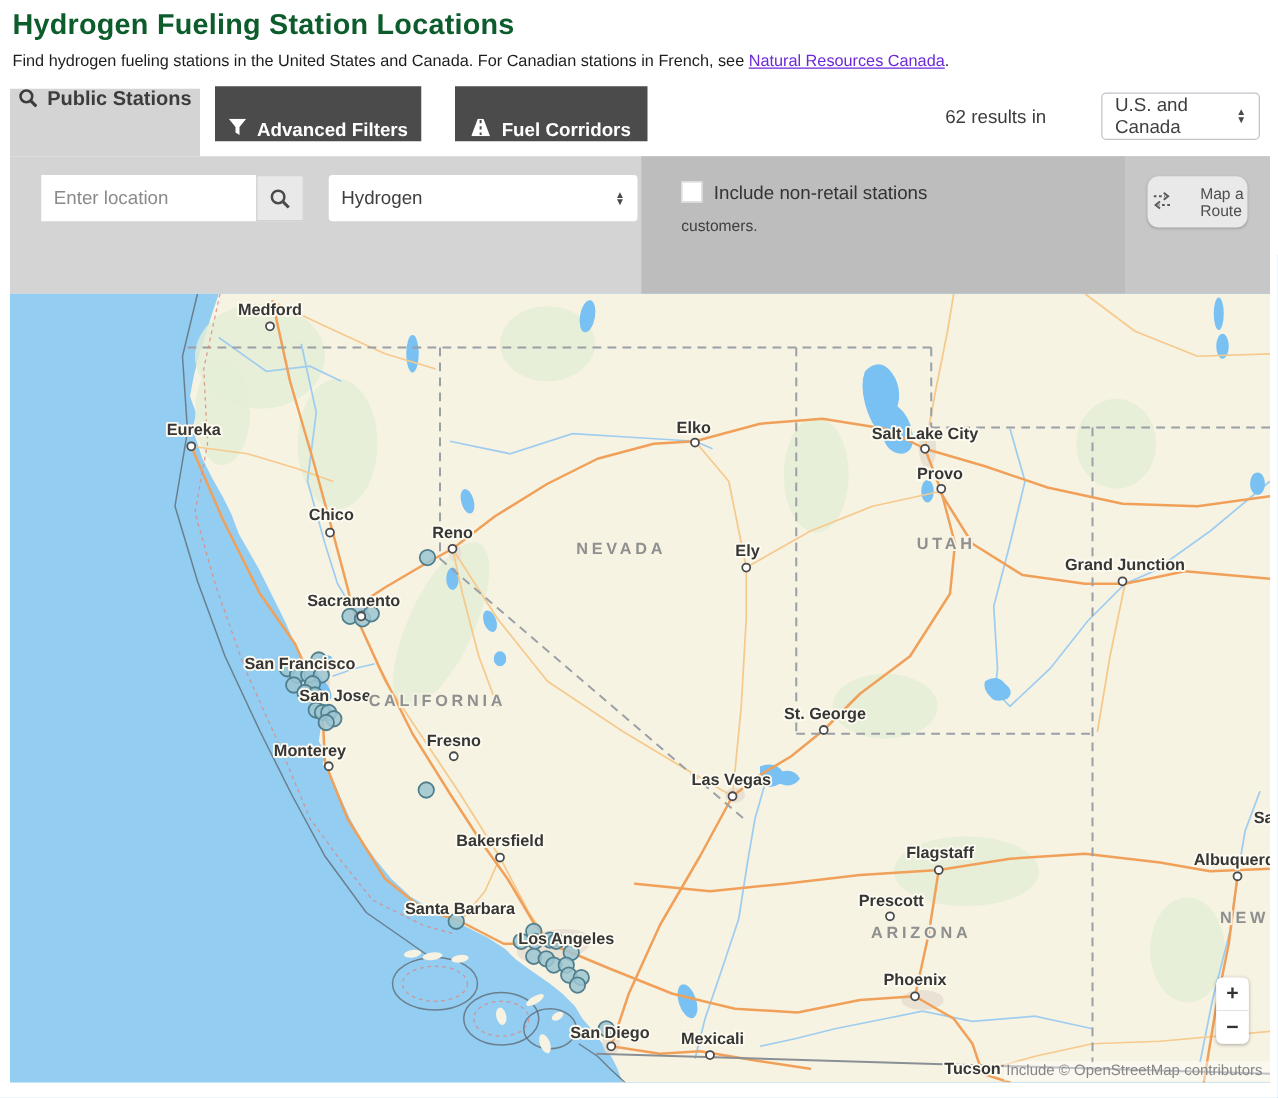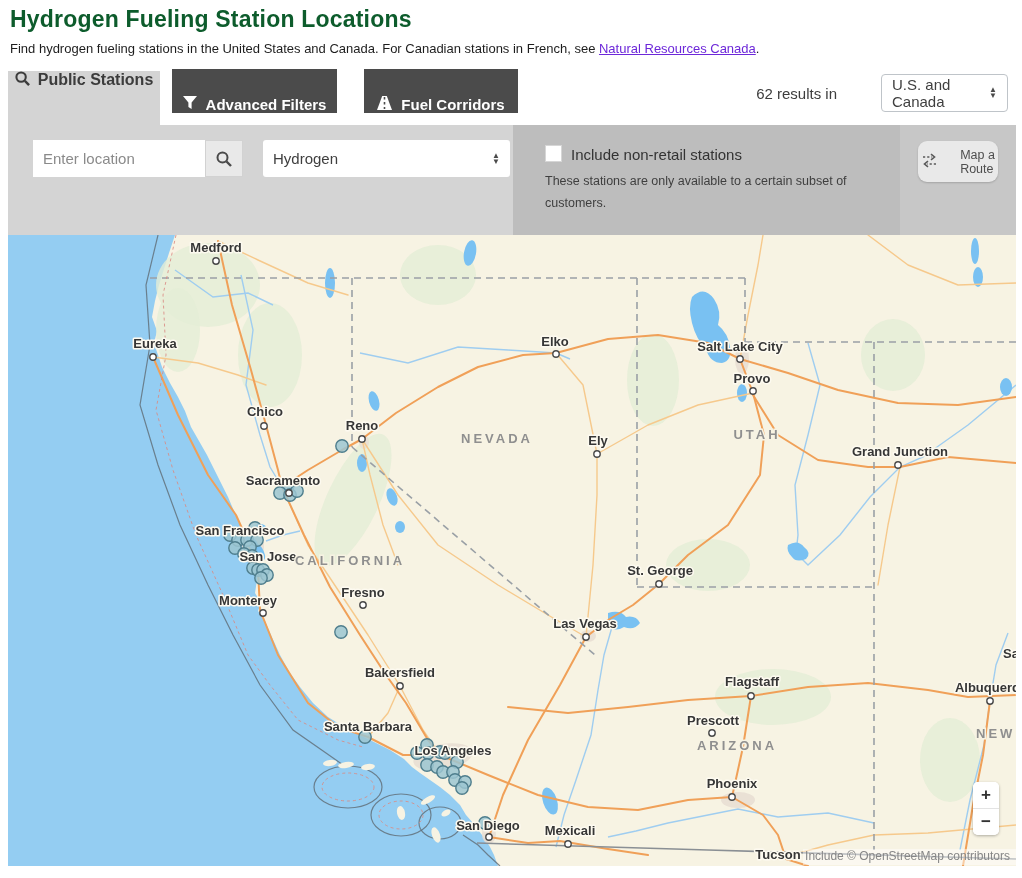--- a/index.html
+++ b/index.html
@@ -133,21 +133,20 @@
   <div class="abs select-box" id="fuel-select">
     <span>Hydrogen</span>
     <span class="updown">
         <span>▲</span>
         <span>▼</span>
       </span>
   </div>
   <div class="abs" id="nonretail-checkbox"></div>
   <div class="abs" id="nonretail-label">Include non-retail stations</div>
   <div class="abs" id="nonretail-desc">
-    <div>These stations are only available to a certain subset of</div>
     <div>customers.</div>
   </div>
   <div class="abs" id="map-route-btn">
     <span>
       <svg width="17" height="17" viewBox="0 0 17 17">
         <path d="M2,5 H11" stroke="#5a5a5a" stroke-width="1.6" fill="none" stroke-dasharray="2.2 2"></path>
         <path d="M10,2.2 L13.5,5 L10,7.8" stroke="#5a5a5a" stroke-width="1.6" fill="none"></path>
         <path d="M15,12 H6" stroke="#5a5a5a" stroke-width="1.6" fill="none" stroke-dasharray="2.2 2"></path>
         <path d="M7,9.2 L3.5,12 L7,14.8" stroke="#5a5a5a" stroke-width="1.6" fill="none"></path>
       </svg>

